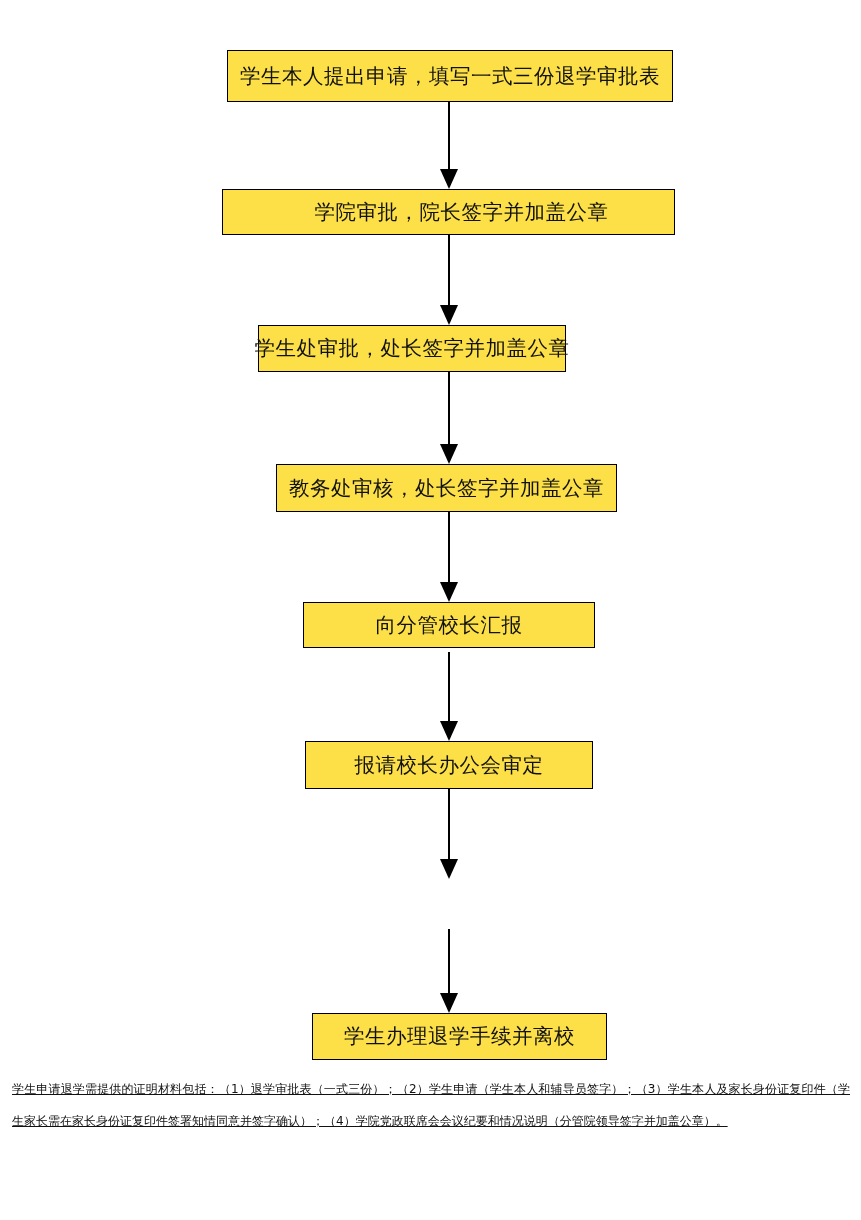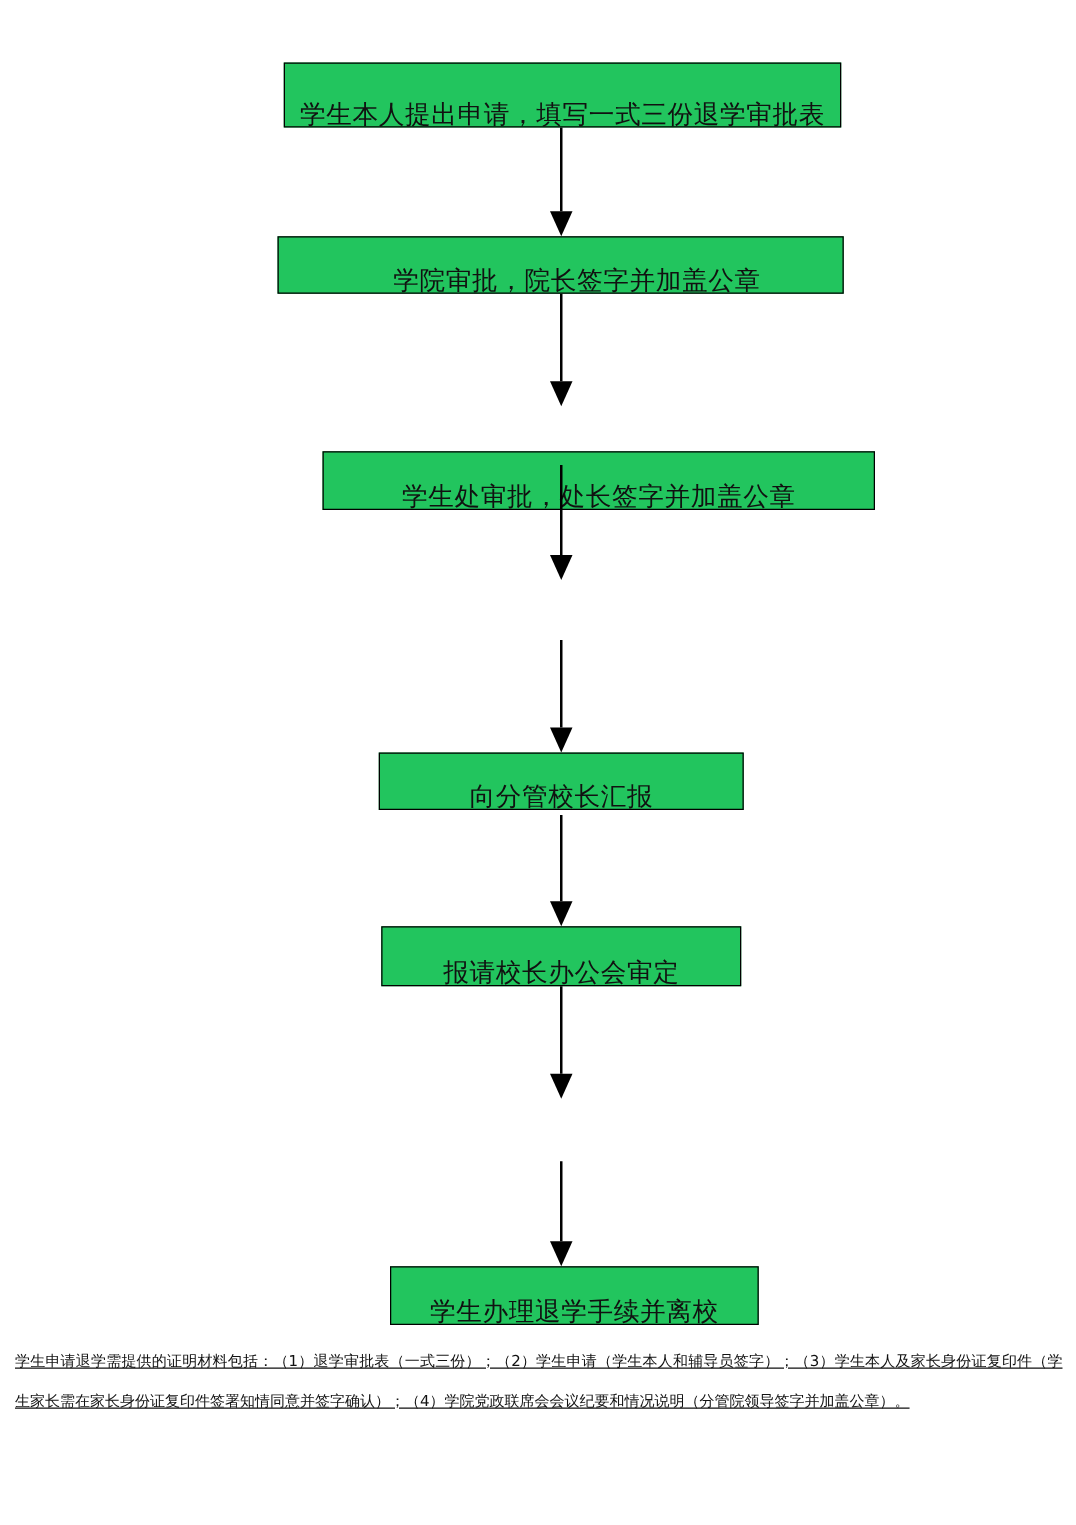--- a/index.html
+++ b/index.html
@@ -21,37 +21,37 @@
     left: 0;
     top: 0;
     width: 861px;
     height: 1070px;
   }
 
   .node {
     position: absolute;
     box-sizing: border-box;
     border: 1.5px solid #000000;
-    background: #22c55e;
+    background: #fde047;
     display: flex;
-    align-items: flex-end;
+    align-items: center;
     justify-content: center;
   }
   .node-label {
     font-size: 20.5px;
     line-height: 1;
     letter-spacing: 0.5px;
     white-space: nowrap;
     color: #111111;
   }
 
   
   .n1 { left: 227px; top: 50px;   width: 446px; height: 52px; }
   .n2 { left: 222px; top: 189px;  width: 453px; height: 46px; padding-left: 26px; }
-  .n3 { left: 258px; top: 325px;  width: 442px; height: 47px; margin-top: 36px; }
+  .n3 { left: 258px; top: 325px;  width: 308px; height: 47px; }
   .n4 { left: 276px; top: 464px;  width: 341px; height: 48px; }
   .n5 { left: 303px; top: 602px;  width: 292px; height: 46px; }
   .n6 { left: 305px; top: 741px;  width: 288px; height: 48px; }
   .n7 { left: 275px; top: 879px;  width: 346px; height: 50px; }
   .n8 { left: 312px; top: 1013px; width: 295px; height: 47px; }
 
   
   .connector {
     position: absolute;
     left: 448px;
@@ -113,20 +113,23 @@
   </div>
   <div class="connector c2"></div>
   <div class="arrowhead a2"></div>
 
   <div class="node n3">
     <span class="node-label">学生处审批，处长签字并加盖公章</span>
   </div>
   <div class="connector c3"></div>
   <div class="arrowhead a3"></div>
 
+  <div class="node n4">
+    <span class="node-label">教务处审核，处长签字并加盖公章</span>
+  </div>
   <div class="connector c4"></div>
   <div class="arrowhead a4"></div>
 
   <div class="node n5">
     <span class="node-label">向分管校长汇报</span>
   </div>
   <div class="connector c5"></div>
   <div class="arrowhead a5"></div>
 
   <div class="node n6">

